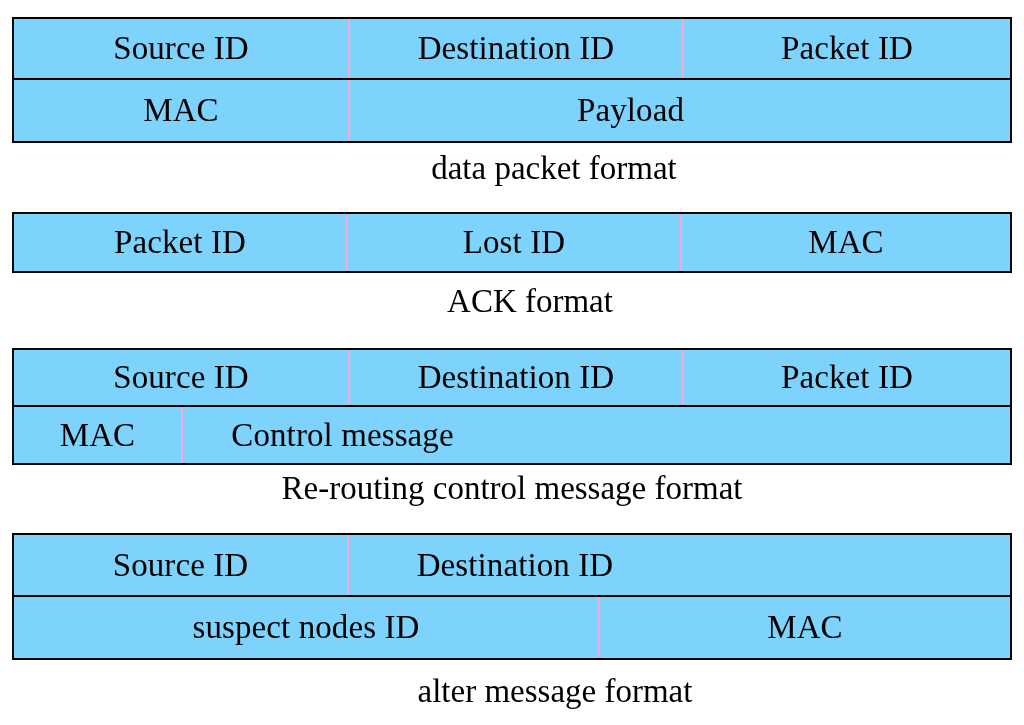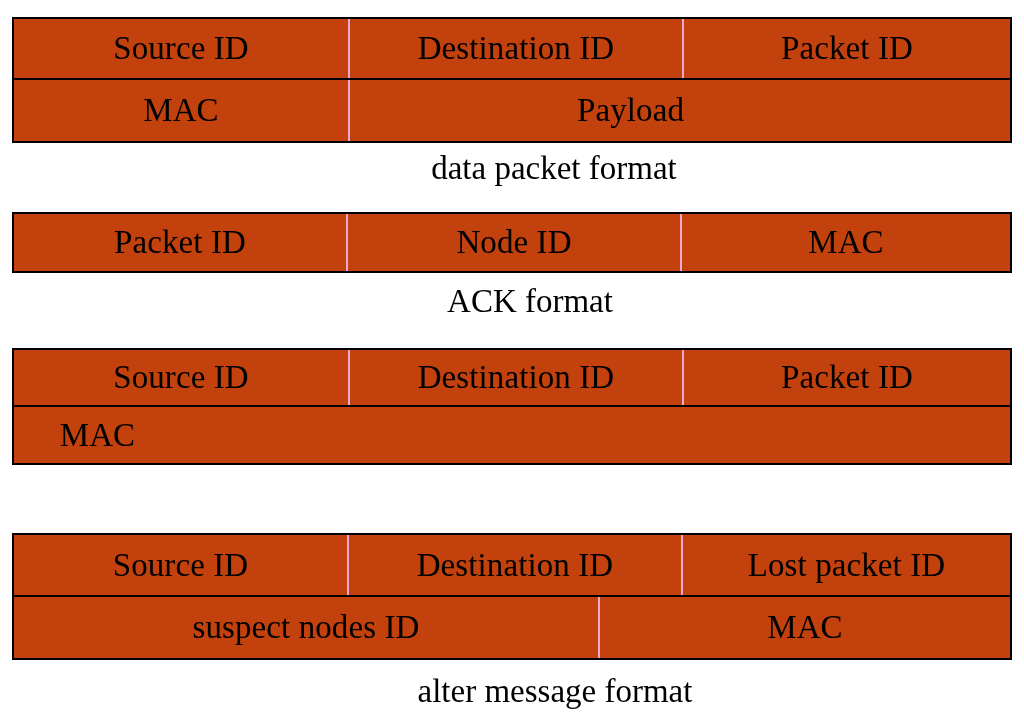--- a/index.html
+++ b/index.html
@@ -22,21 +22,21 @@
     width: 1024px;
     height: 725px;
     background: #ffffff;
   }
 
   
   .fmt-table {
     position: absolute;
     box-sizing: border-box;
     border: 2px solid #000000;
-    background: #c2410c;
+    background: #7dd3fc;
     display: flex;
     flex-direction: column;
   }
   .fmt-row {
     display: flex;
     flex-direction: row;
     box-sizing: border-box;
     width: 100%;
   }
   .fmt-row.with-divider {
@@ -129,42 +129,43 @@
     <div class="fmt-row row-2">
       <div class="fmt-cell c1">MAC</div>
       <div class="fmt-cell c2">Payload</div>
     </div>
   </div>
   <div class="caption" id="caption-data-packet">data packet format</div>
 
   <div class="fmt-table" id="table-ack">
     <div class="fmt-row row-1">
       <div class="fmt-cell c1">Packet ID</div>
-      <div class="fmt-cell c2">Node  ID</div>
+      <div class="fmt-cell c2">Lost  ID</div>
       <div class="fmt-cell c3">MAC</div>
     </div>
   </div>
   <div class="caption" id="caption-ack">ACK format</div>
 
   <div class="fmt-table" id="table-rerouting">
     <div class="fmt-row with-divider row-1">
       <div class="fmt-cell c1">Source ID</div>
       <div class="fmt-cell c2">Destination ID</div>
       <div class="fmt-cell c3">Packet ID</div>
     </div>
     <div class="fmt-row row-2">
       <div class="fmt-cell c2">MAC</div>
+      <div class="fmt-cell c3">Control message</div>
     </div>
   </div>
+  <div class="caption" id="caption-rerouting">Re-routing control message format</div>
 
   <div class="fmt-table" id="table-alter">
     <div class="fmt-row with-divider row-1">
       <div class="fmt-cell c1">Source ID</div>
       <div class="fmt-cell c2">Destination ID</div>
-      <div class="fmt-cell c3">Lost packet ID</div>
     </div>
     <div class="fmt-row row-2">
       <div class="fmt-cell c1">suspect nodes ID</div>
       <div class="fmt-cell c2">MAC</div>
     </div>
   </div>
   <div class="caption" id="caption-alter">alter message format</div>
 
 </div>
 

